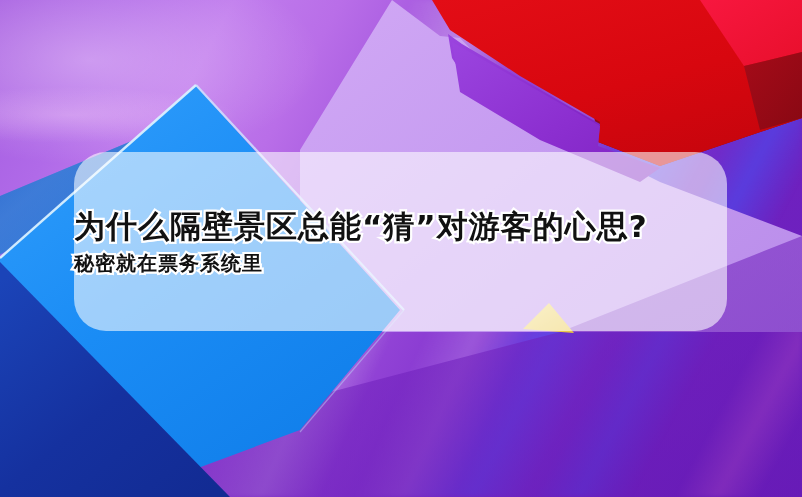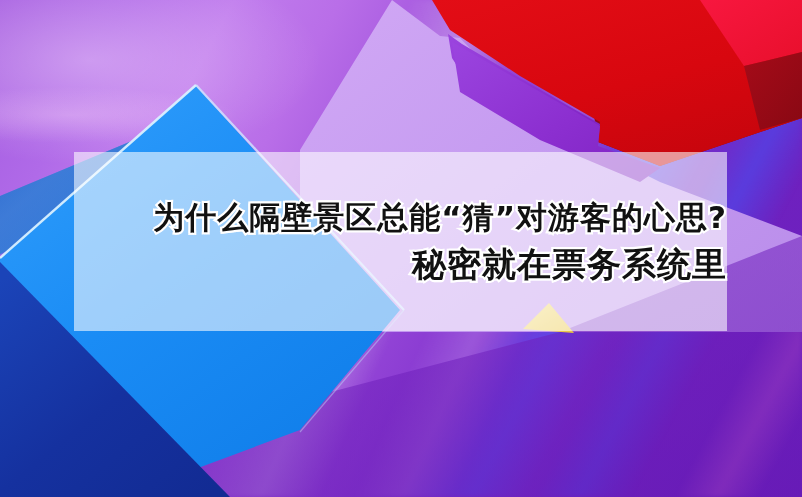--- a/index.html
+++ b/index.html
@@ -66,38 +66,39 @@
   
   #caption-band {
     position: absolute;
     left: 74px;
     top: 152px;
     width: 653px;
     height: 179px;
     background: rgba(255,255,255,0.58);
     display: flex;
     flex-direction: column;
-    align-items: flex-end;
+    align-items: flex-start;
     justify-content: center;
     gap: 6px;
+    border-radius: 32px;
   }
   .caption-line {
     color: #111111;
     font-weight: 700;
     font-size: 31px;
     line-height: 1.24;
     letter-spacing: 1px;
     white-space: nowrap;
     -webkit-text-stroke: 4.2px #ffffff;
     paint-order: stroke fill;
     text-shadow:
        1px 0 0 #fff, -1px 0 0 #fff, 0 1px 0 #fff, 0 -1px 0 #fff,
        2px 0 0 #fff, -2px 0 0 #fff, 0 2px 0 #fff, 0 -2px 0 #fff;
   }
-  #caption-line-2 { font-size: 34px; }
+  #caption-line-2 { font-size: 20px; }
 </style>
 </head>
 <body>
 
 <div id="stage">
 
   <div class="layer" id="bg-base"></div>
   <div class="layer" id="bg-streaks"></div>
   <div class="layer" id="bg-glow-tl"></div>
   <div class="layer" id="bg-glow-tl2"></div>

